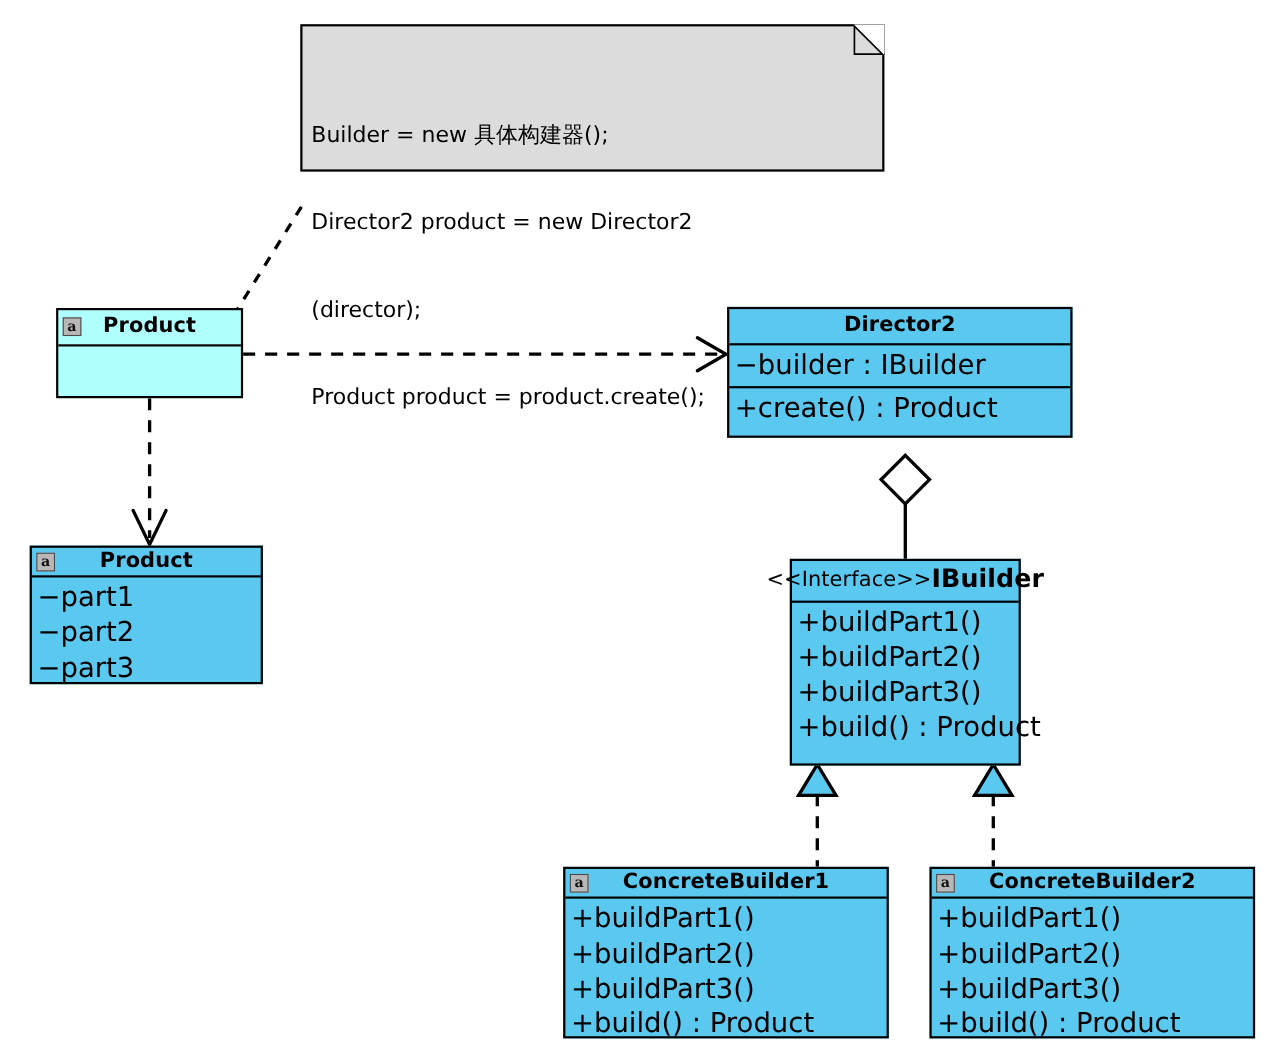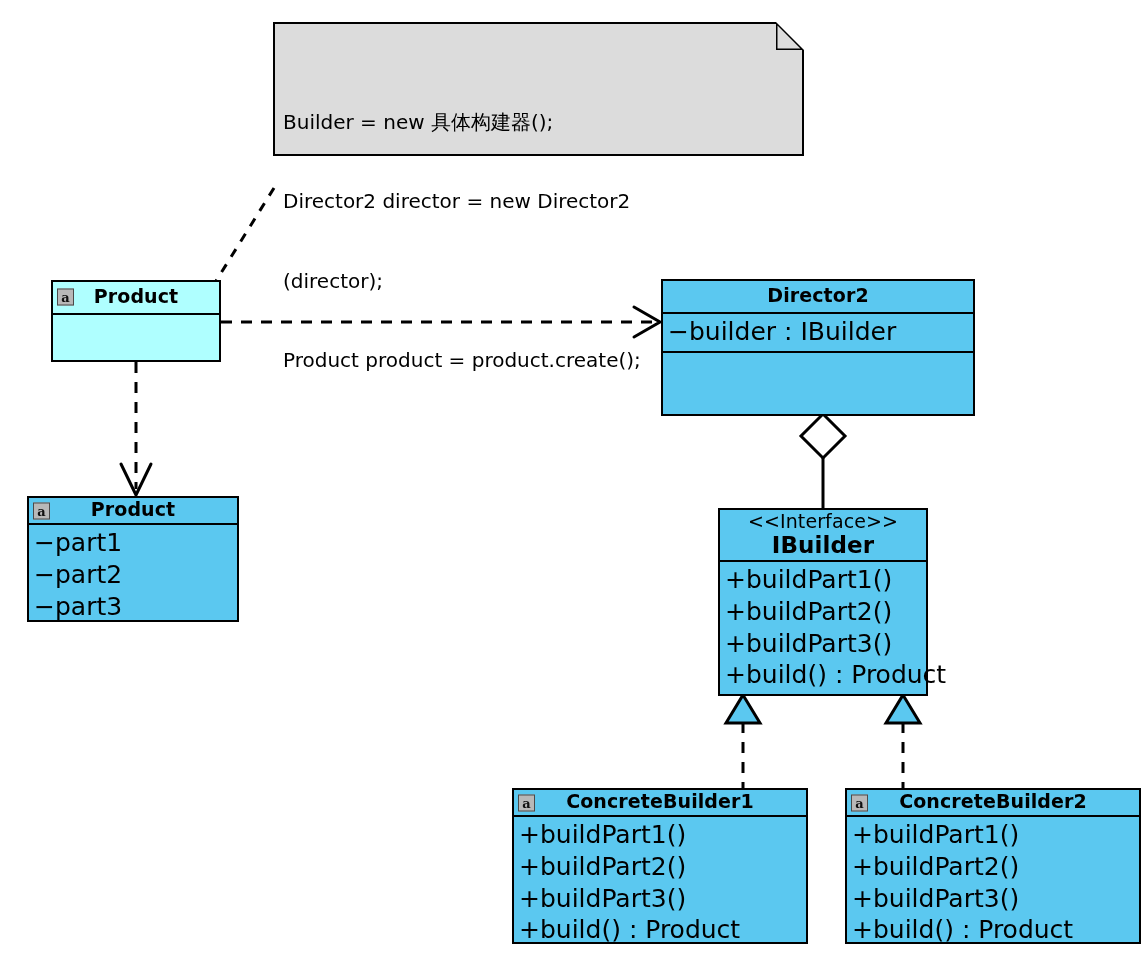--- a/index.html
+++ b/index.html
@@ -52,21 +52,21 @@
     display: flex;
     align-items: center;
     justify-content: center;
     font-weight: bold;
     font-size: 19px;
     letter-spacing: 0.1px;
     padding: 3px 5px 4px 5px;
     min-height: 25px;
   }
   .title-bar.stereo {
-    flex-direction: column;
+    flex-direction: row;
     justify-content: center;
     line-height: 1.16;
     padding: 4px 5px 5px 5px;
   }
   .stereo-line {
     font-weight: normal;
     font-size: 19px;
   }
   .stereo-name {
     font-weight: bold;
@@ -145,41 +145,42 @@
     <polygon points="903,695 920,723 886,723" fill="#5BC8F0" stroke="#000000" stroke-width="3" stroke-linejoin="miter"></polygon>
   </svg>
 
   <div class="uml-note" style="left:273px; top:22px; width:531px; height:134px;">
     <svg class="note-fold" viewBox="0 0 28 28" xmlns="http://www.w3.org/2000/svg">
       <polygon points="0,0 28,28 0,28" fill="#DCDCDC" stroke="none"></polygon>
       <polygon points="0,0 28,28 0,28" fill="none" stroke="#000000" stroke-width="3"></polygon>
       <polygon points="0,0 28,0 28,28" fill="#FFFFFF" stroke="none"></polygon>
     </svg>
     <span class="note-line">Builder = new 具体构建器();</span>
-    <span class="note-line">Director2 director = new Director2</span>
+    <span class="note-line">Director2 product = new Director2</span>
     <span class="note-line">(director);</span>
     <span class="note-line">Product product = product.create();</span>
   </div>
 
   <div class="uml-box light" style="left:51px; top:280px; width:170px; height:82px;">
     <div class="compartment title-bar">
       <span class="class-badge">a</span>
       <span>Product</span>
     </div>
     <div class="compartment divider empty-compartment"></div>
   </div>
 
-  <div class="uml-box" style="left:661px; top:279px; width:314px; height:137px;">
+  <div class="uml-box" style="left:661px; top:279px; width:314px; height:119px;">
     <div class="compartment title-bar">
       <span>Director2</span>
     </div>
     <div class="compartment divider">
       <div class="member">−builder : IBuilder</div>
     </div>
     <div class="compartment divider">
+      <div class="member">+create() : Product</div>
     </div>
   </div>
 
   <div class="uml-box" style="left:27px; top:496px; width:212px; height:126px;">
     <div class="compartment title-bar">
       <span class="class-badge">a</span>
       <span>Product</span>
     </div>
     <div class="compartment divider">
       <div class="member">−part1</div>

